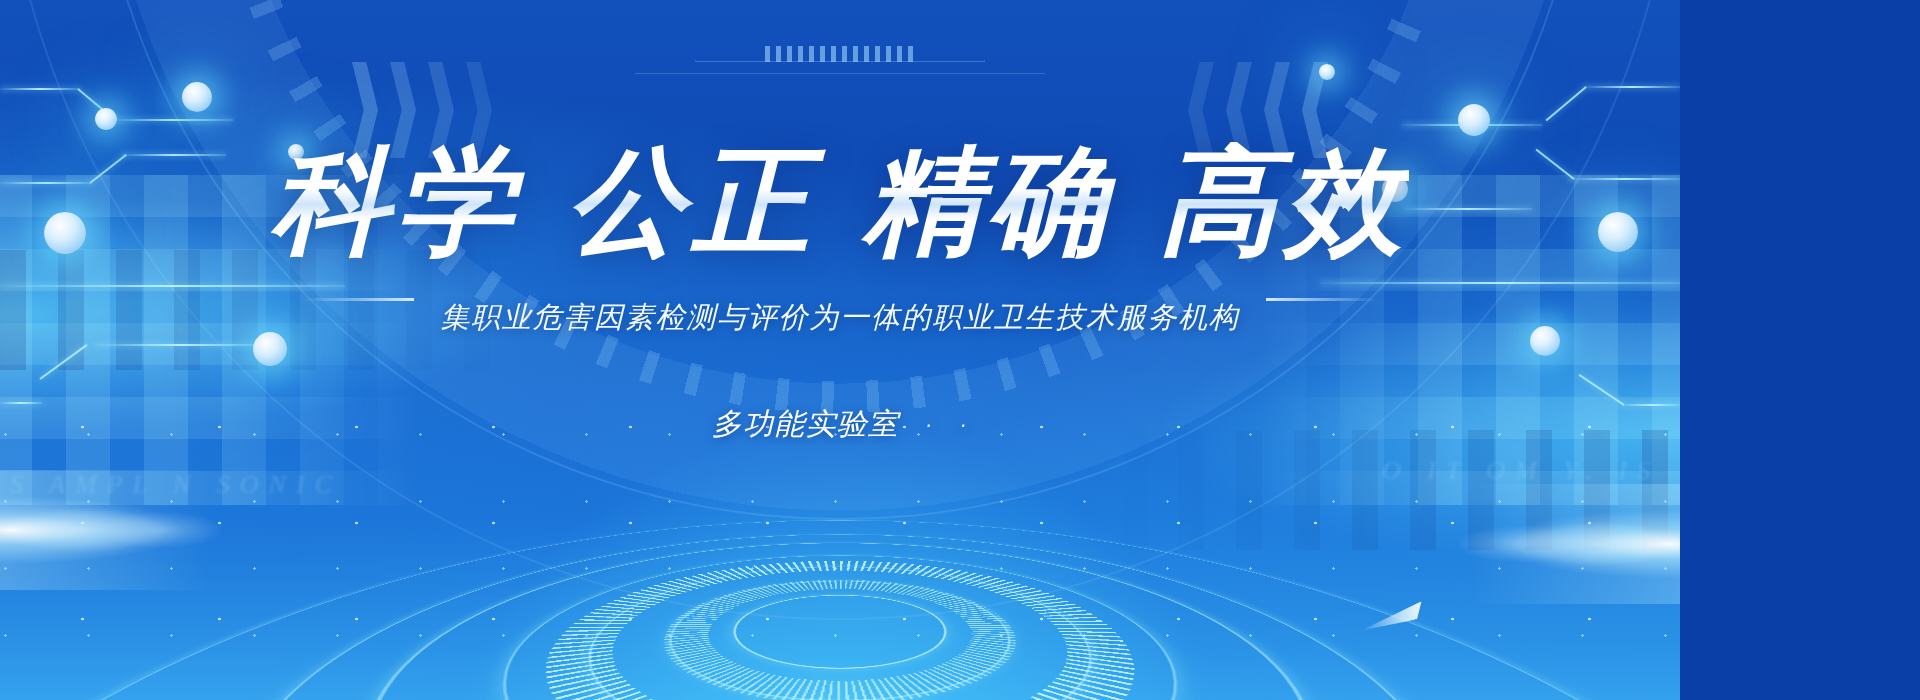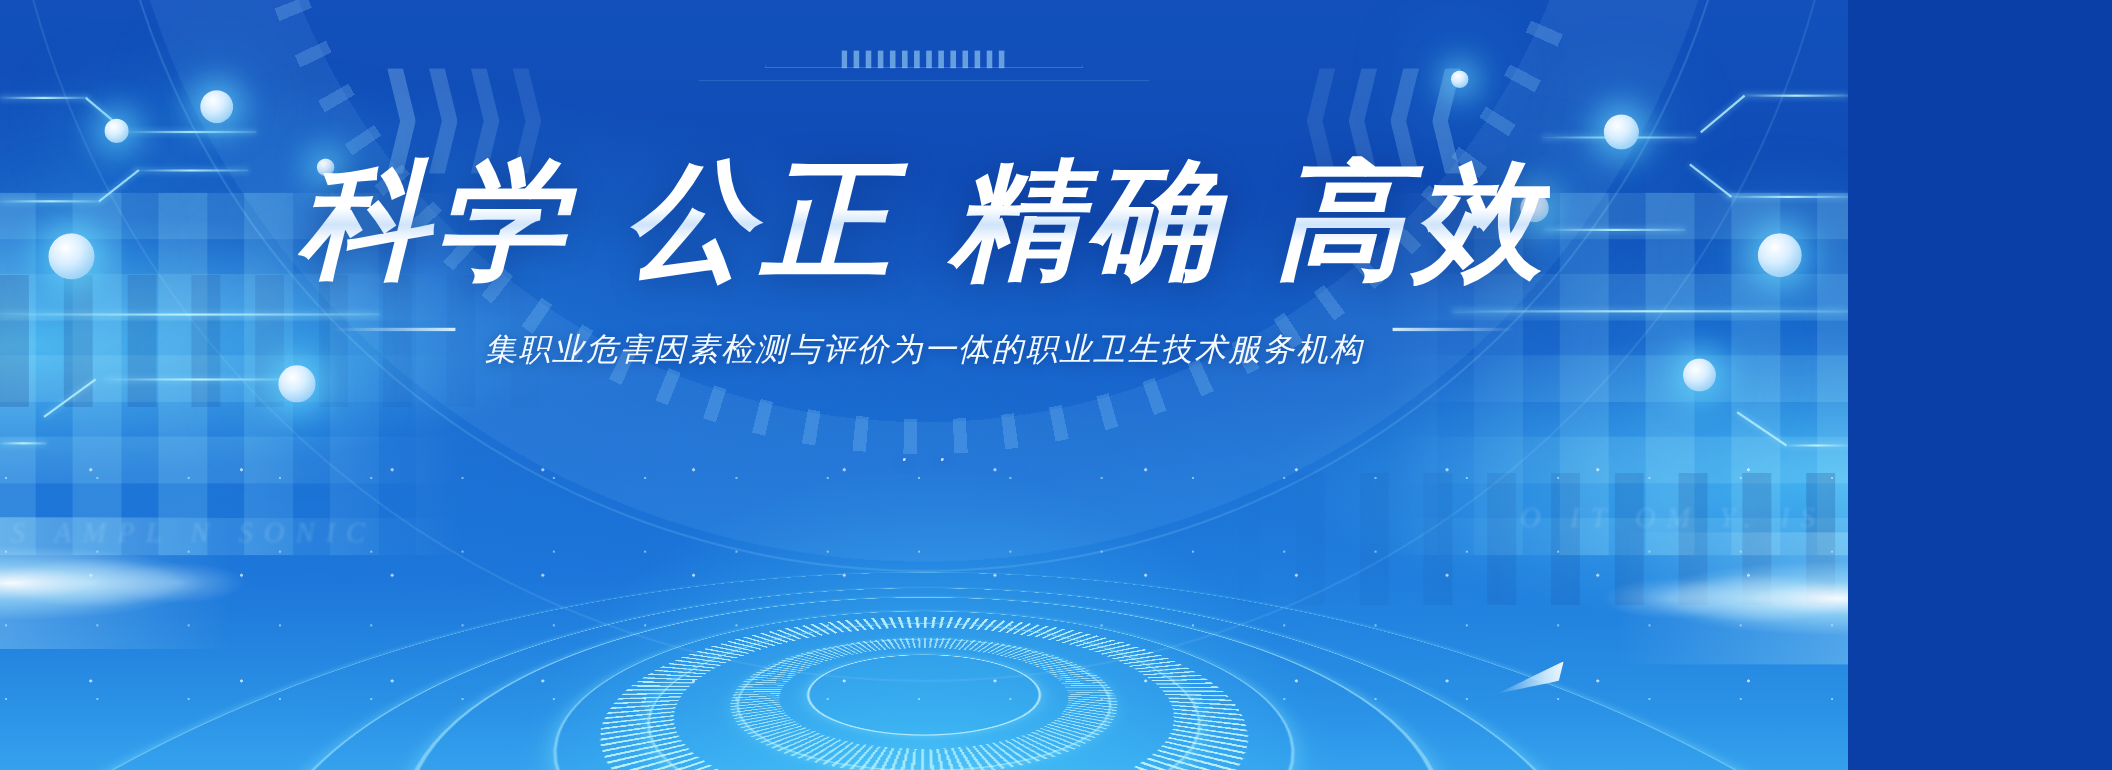--- a/index.html
+++ b/index.html
@@ -255,18 +255,19 @@
       <span>科学</span><i class="hgap"></i><span>公正</span><i class="hgap"></i><span>精确</span><i class="hgap"></i><span>高效</span>
     </div>
 
     <div class="subrow">
       <span class="subline"></span>
       <span class="subtitle">集职业危害因素检测与评价为一体的职业卫生技术服务机构</span>
       <span class="subline r"></span>
     </div>
 
     <div class="taglines">
+      <span>多功能实验室</span>
       <span class="tagdot">·</span>
       <span class="tagdot">·</span>
     </div>
 
   </div>
 </div>
 
 </body></html>

